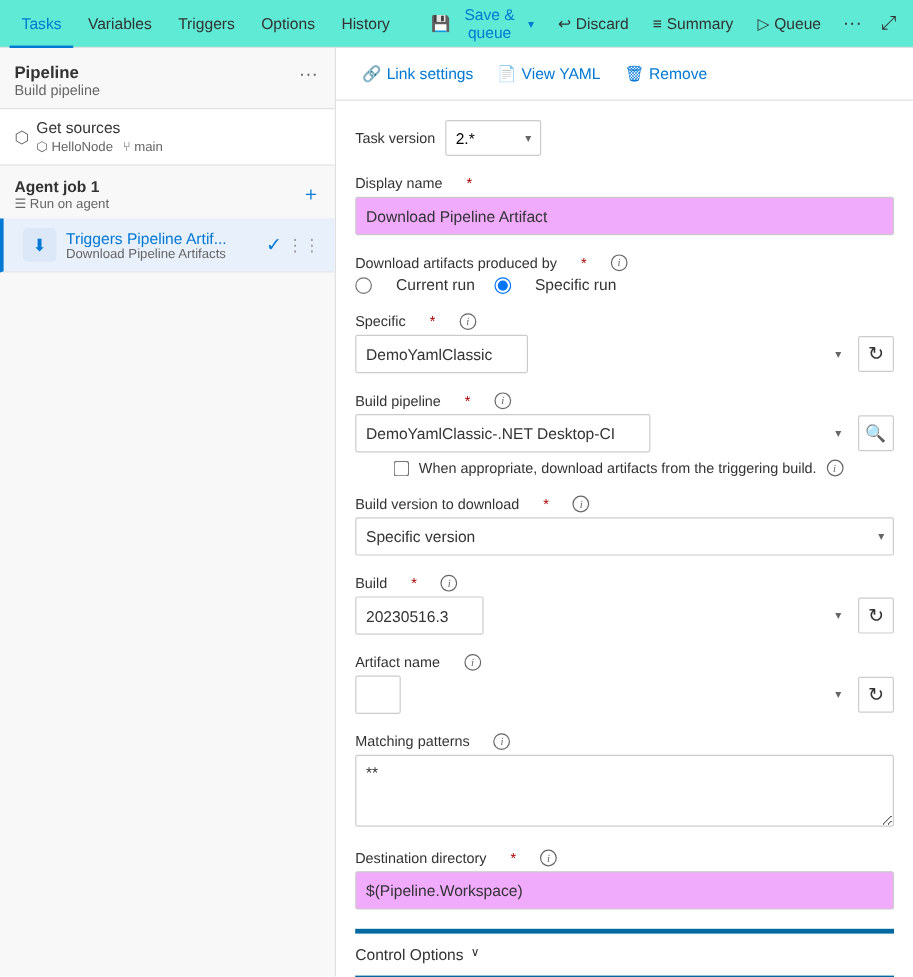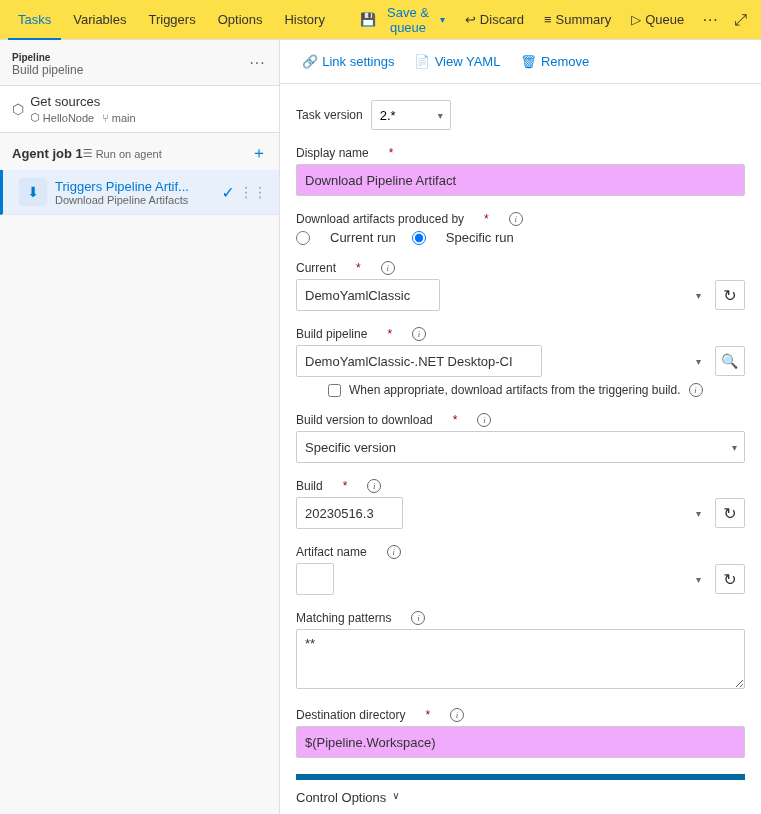--- a/index.html
+++ b/index.html
@@ -1,21 +1,21 @@
 <!DOCTYPE html>
 <html><head>
   <meta charset="utf-8">
   <style>
     * { box-sizing: border-box; margin: 0; padding: 0; }
     body { font-family: 'Segoe UI', sans-serif; font-size: 13px; color: #333; background: #fff; display: flex; flex-direction: column; height: 814px; overflow: hidden; }
 
     
     .top-nav {
       display: flex; align-items: center; height: 40px; border-bottom: 1px solid #e0e0e0;
-      padding: 0 8px; background: #fde047; flex-shrink: 0;
+      padding: 0 8px; background: #5eead4; flex-shrink: 0;
     }
     .top-nav-left { display: flex; gap: 2px; }
     .nav-tab {
       padding: 0 10px; height: 40px; line-height: 40px; cursor: pointer; font-size: 13px;
       color: #333; border-bottom: 2px solid transparent; white-space: nowrap;
     }
     .nav-tab.active { color: #0078d4; border-bottom: 2px solid #0078d4; }
     .nav-divider { width: 1px; background: #e0e0e0; margin: 8px 8px; }
     .top-nav-right { display: flex; align-items: center; gap: 4px; margin-left: auto; }
     .nav-btn {
@@ -25,31 +25,31 @@
     .nav-btn.primary { color: #0078d4; font-weight: 500; }
     .nav-btn .chevron { font-size: 10px; }
     .nav-ellipsis { padding: 4px 6px; cursor: pointer; font-size: 16px; color: #333; }
 
     
     .main-content { display: flex; flex: 1; overflow: hidden; }
 
     
     .left-panel { width: 280px; flex-shrink: 0; border-right: 1px solid #e0e0e0; display: flex; flex-direction: column; background: #f8f8f8; overflow-y: auto; }
     .pipeline-header { padding: 12px 12px 8px 12px; display: flex; justify-content: space-between; align-items: flex-start; }
-    .pipeline-title { font-size: 10px; font-weight: 600; color: #333; }
+    .pipeline-title { font-size: 14px; font-weight: 600; color: #333; }
     .pipeline-subtitle { font-size: 12px; color: #666; }
     .pipeline-ellipsis { cursor: pointer; color: #666; font-size: 16px; padding: 2px; }
 
     .get-sources { display: flex; align-items: center; gap: 6px; padding: 8px 12px; background: #fff; border-top: 1px solid #e0e0e0; border-bottom: 1px solid #e0e0e0; cursor: pointer; }
     .get-sources-text { font-size: 13px; color: #333; font-weight: 500; }
     .get-sources-meta { display: flex; gap: 8px; font-size: 11px; color: #666; margin-top: 2px; }
     .get-sources-meta span { display: flex; align-items: center; gap: 3px; }
 
     .agent-job { padding: 10px 12px 6px 12px; display: flex; align-items: center; justify-content: space-between; }
-    .agent-job-left { display: flex; flex-direction: row; }
+    .agent-job-left { display: flex; flex-direction: column; }
     .agent-job-title { font-size: 13px; font-weight: 600; color: #333; }
     .agent-job-sub { font-size: 11px; color: #666; display: flex; align-items: center; gap: 3px; }
     .agent-job-add { cursor: pointer; color: #0078d4; font-size: 16px; font-weight: 300; }
 
     .task-item { display: flex; align-items: center; padding: 8px 12px 8px 16px; cursor: pointer; border-bottom: 1px solid #e8e8e8; background: #e8f0fb; border-left: 3px solid #0078d4; }
     .task-item-icon { width: 28px; height: 28px; background: #dce8f7; border-radius: 4px; display: flex; align-items: center; justify-content: center; flex-shrink: 0; margin-right: 8px; }
     .task-item-info { flex: 1; }
     .task-item-name { font-size: 13px; color: #0078d4; font-weight: 500; white-space: nowrap; overflow: hidden; text-overflow: ellipsis; max-width: 160px; }
     .task-item-sub { font-size: 11px; color: #666; }
     .task-item-actions { display: flex; align-items: center; gap: 4px; }
@@ -100,21 +100,21 @@
     .checkbox-row { display: flex; align-items: flex-end; gap: 8px; margin-top: 4px; font-size: 12px; color: #333; padding-left: 32px; }
     .checkbox-row input[type="checkbox"] { margin-top: 1px; cursor: pointer; }
 
     .textarea-input {
       width: 100%; min-height: 60px; border: 1px solid #ccc; border-radius: 2px; padding: 6px 8px;
       font-size: 13px; color: #333; resize: vertical; font-family: 'Segoe UI', sans-serif;
     }
 
     .collapsible-header {
       display: flex; align-items: flex-start; gap: 6px; padding: 10px 0; cursor: pointer;
-      font-size: 13px; font-weight: 500; color: #333; border-top: 6px solid #0369a1;
+      font-size: 13px; font-weight: 500; color: #333; border-top: 4px solid #0369a1;
     }
     .collapsible-header .chevron { font-size: 10px; }
 
     .refresh-btn { font-size: 16px; }
   </style>
 </head>
 <body>
 
 <div class="top-nav">
   <div class="top-nav-left">
@@ -252,21 +252,21 @@
           </label>
           <label class="radio-option">
             <input type="radio" name="artifact_run" checked="" style="">
             <span>Specific run</span>
           </label>
         </div>
       </div>
 
       <div class="form-row">
         <div class="form-label">
-          <span class="black">Current</span>
+          <span class="black">Specific</span>
           <span class="required"> *</span>
           <span class="info-icon">i</span>
         </div>
         <div class="dropdown-row">
           <div class="dropdown-wrapper">
             <select class="dropdown-select">
               <option>DemoYamlClassic</option>
             </select>
           </div>
           <button class="icon-btn">

